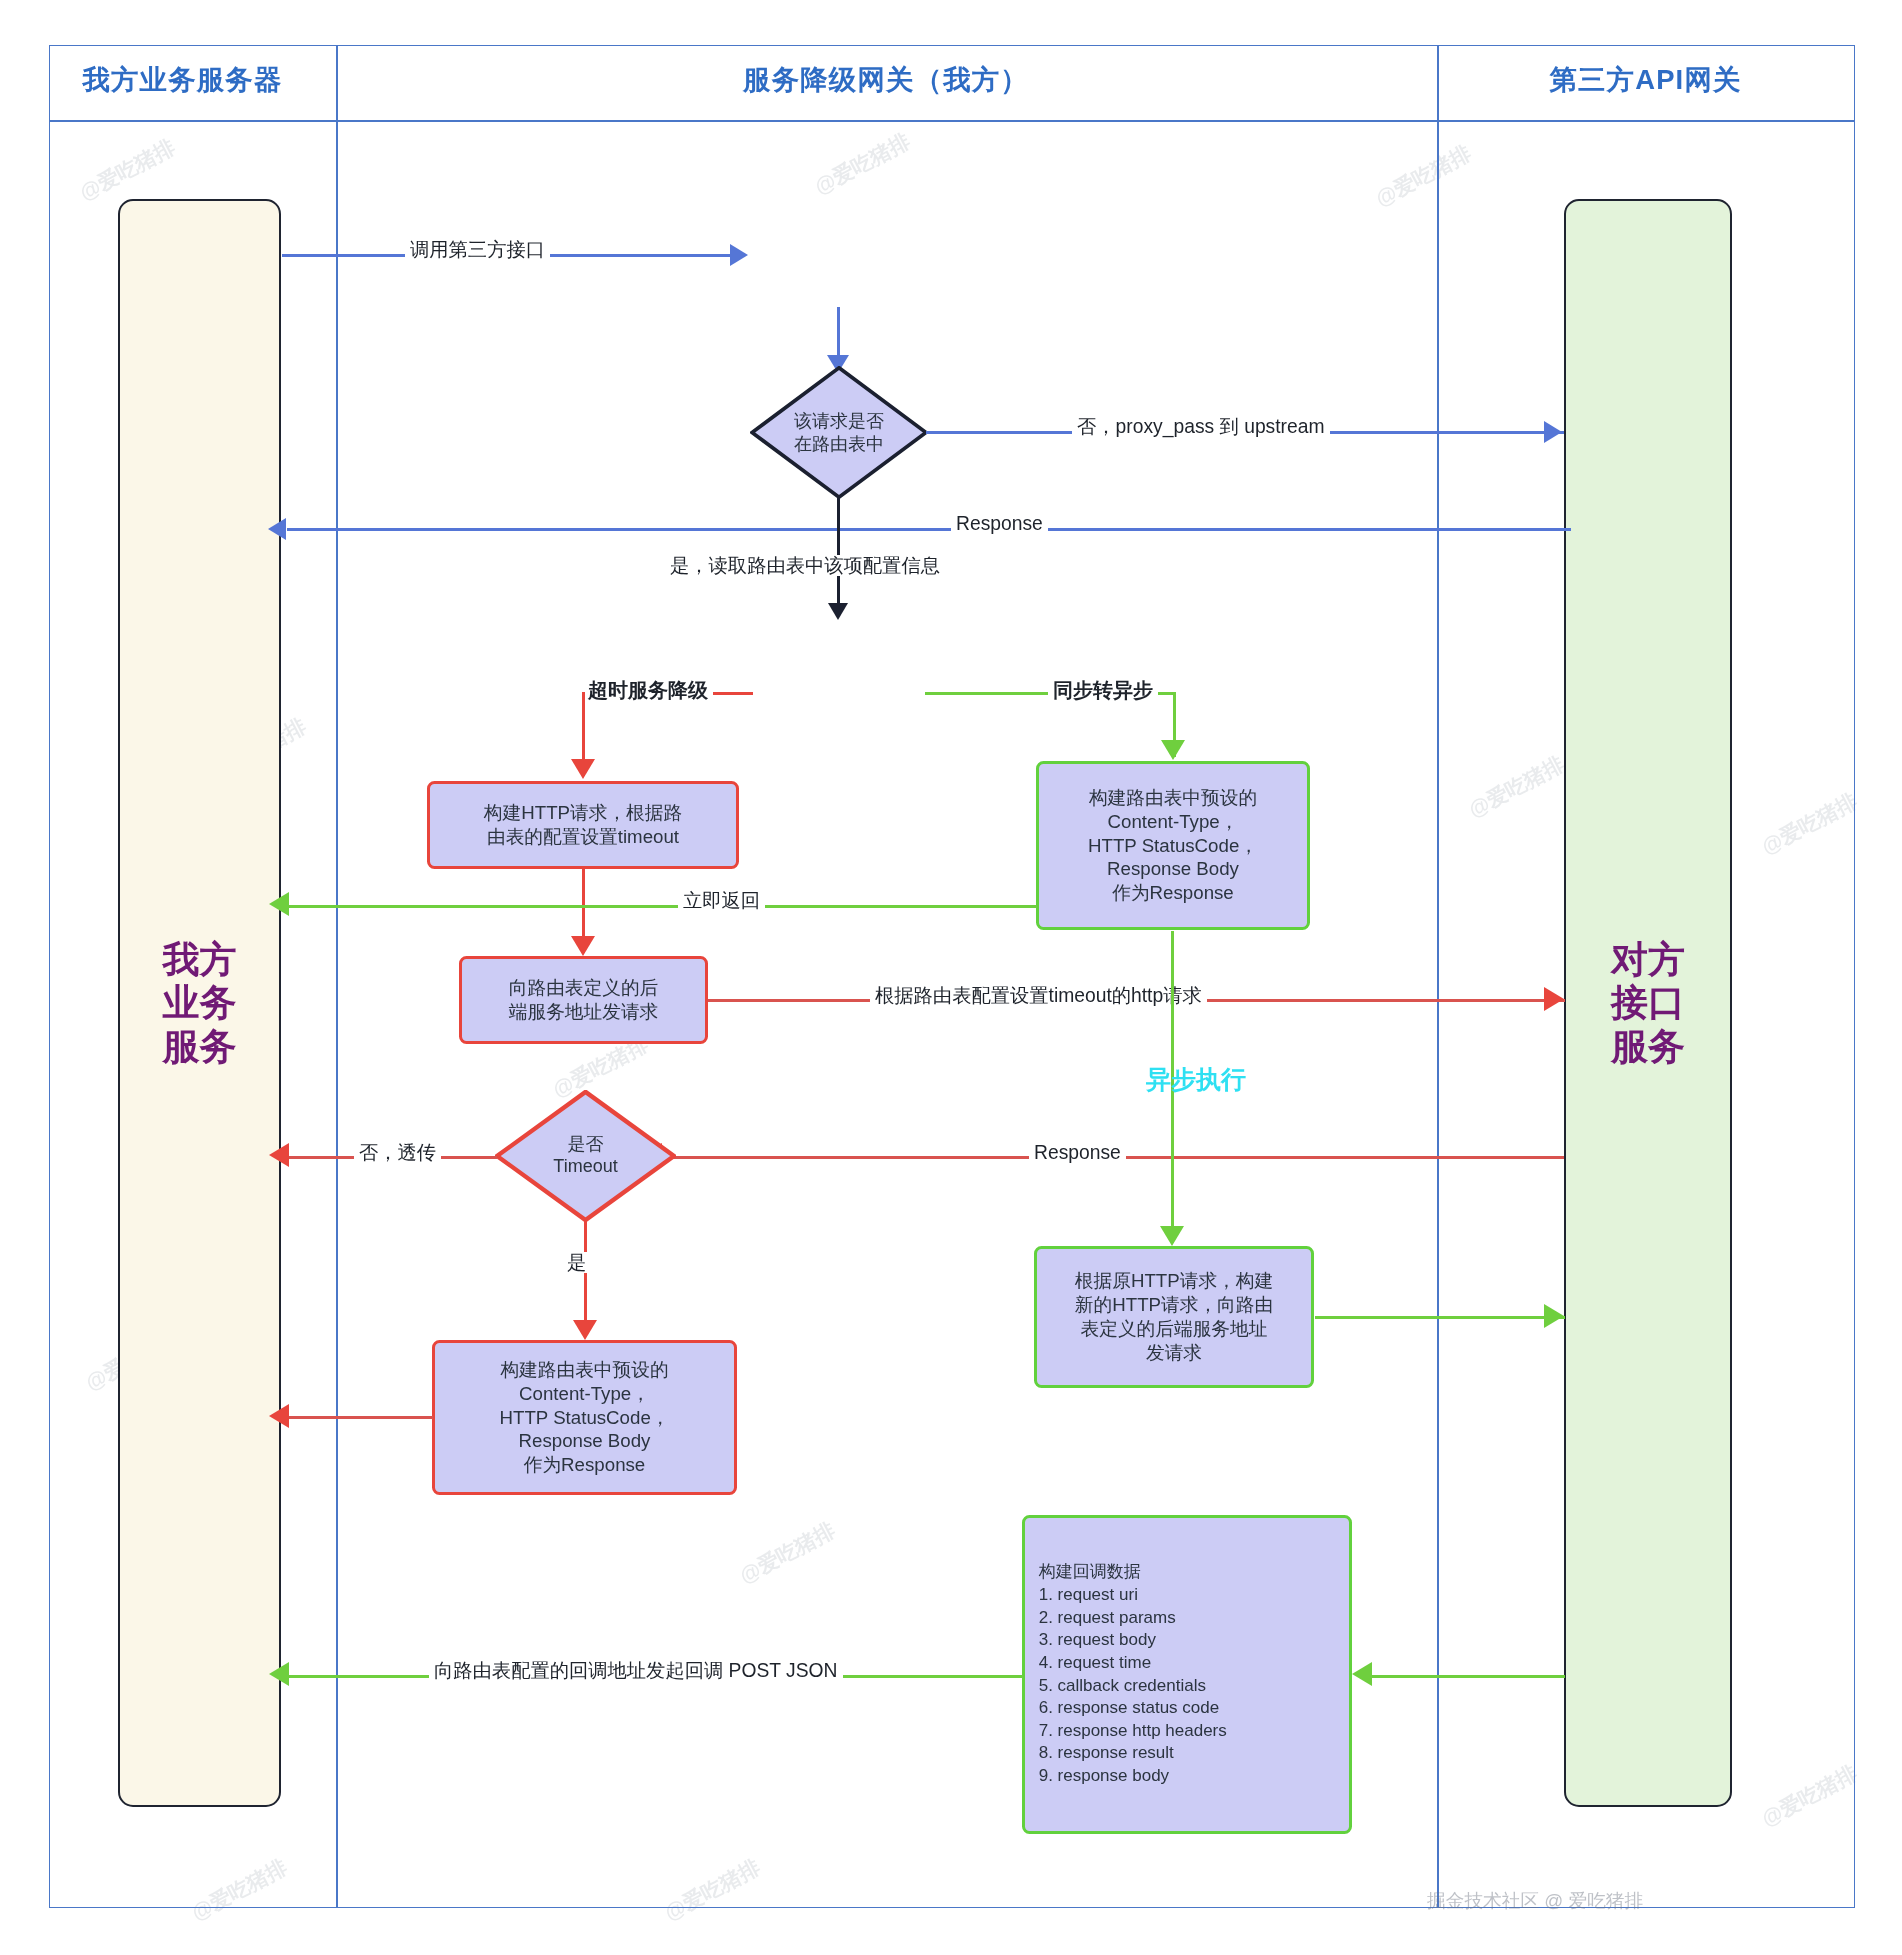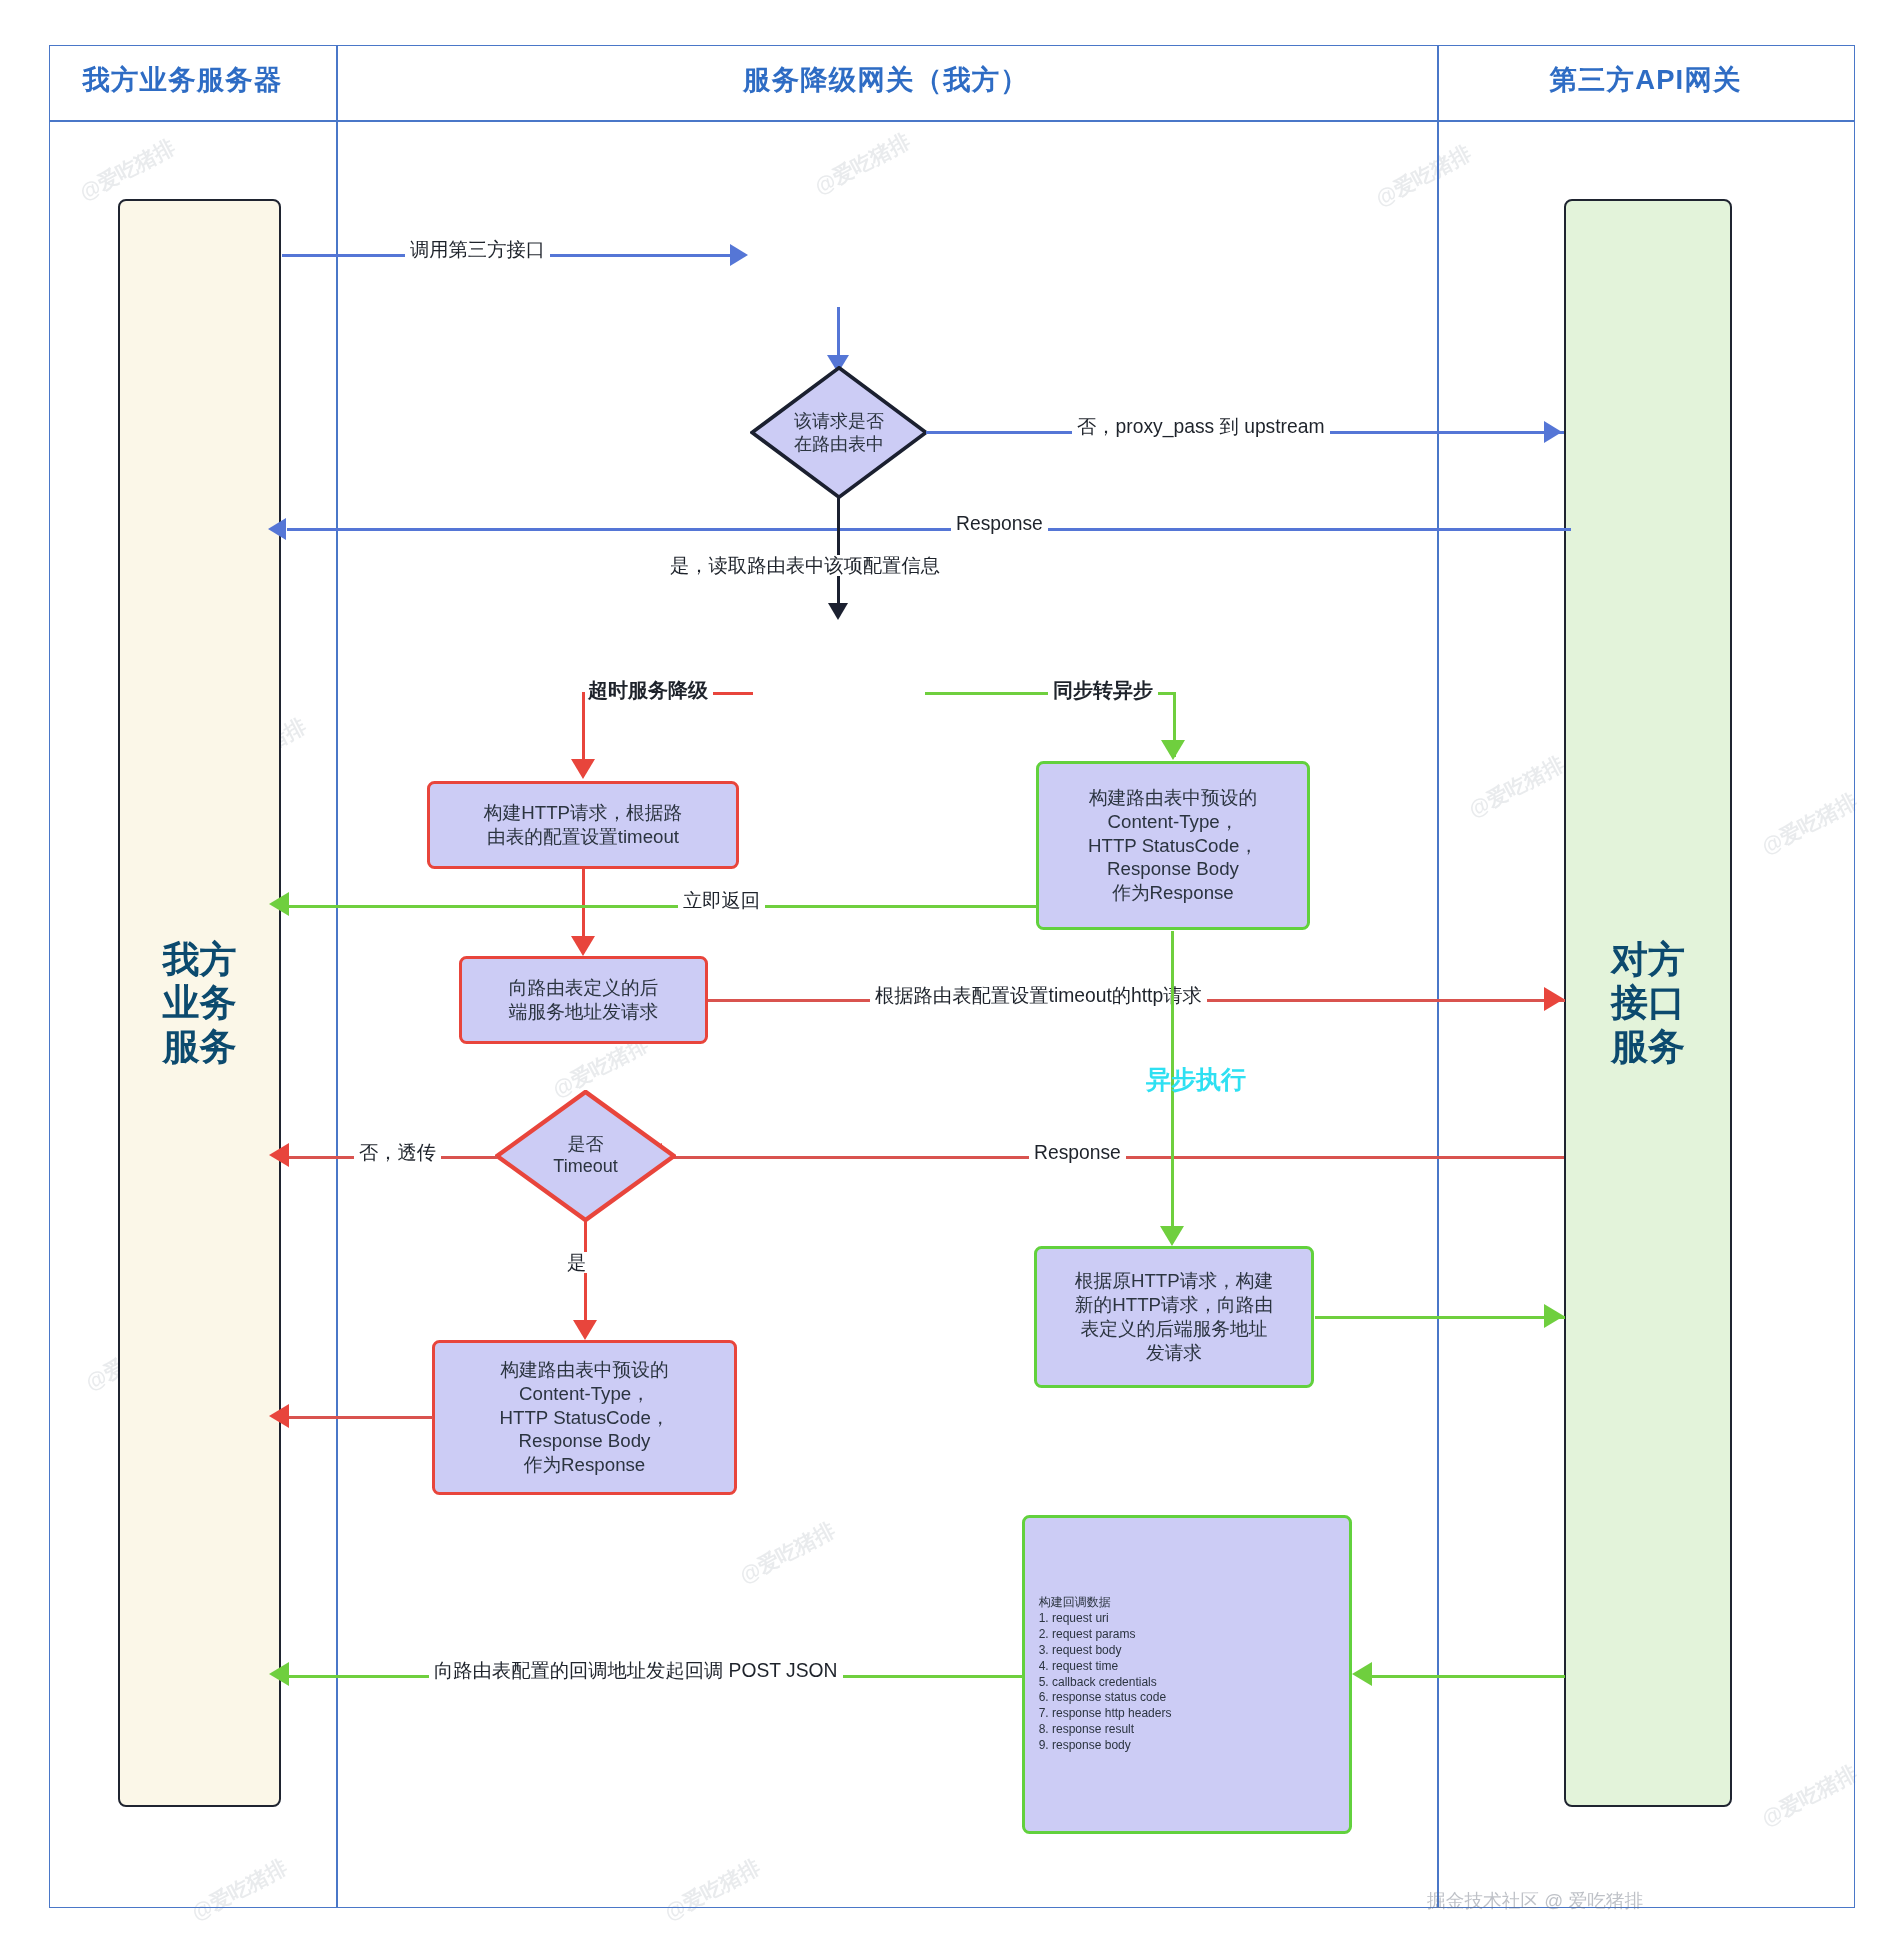--- a/index.html
+++ b/index.html
@@ -30,23 +30,23 @@
     font-weight:bold;
     font-size:27.4px;
     letter-spacing:1.2px;
     white-space:nowrap;
   }
   
   .lifeline{
     position:absolute;
     box-sizing:border-box;
     border:2.5px solid #1f2430;
-    border-radius:8px;
+    border-radius:15px;
     display:flex;align-items:center;justify-content:center;
-    font-size:37px;font-weight:bold;color:#0c4a6e;
+    font-size:37px;font-weight:bold;color:#701a75;
     line-height:1.18;
     text-align:center;
   }
   .lifeline.left{background:#fbf7e8;}
   .lifeline.right{background:#e3f3da;}
   
   .node{
     position:absolute;
     box-sizing:border-box;
     background:#ccccf5;
@@ -131,21 +131,21 @@
     white-space:nowrap;
     pointer-events:none;
     font-weight:bold;
   }
   .credit{
     position:absolute;
     color:rgba(110,118,130,0.45);
     font-size:18.7px;
     white-space:nowrap;
   }
-  .callout-list{font-size:12px;line-height:1.33;}
+  .callout-list{font-size:17px;line-height:1.33;}
 </style>
 </head>
 <body>
 
 <div id="canvas">
 
   <div class="wm" style="left:75px;top:156px;">@爱吃猪排</div>
   <div class="wm" style="left:206px;top:735px;">@爱吃猪排</div>
   <div class="wm" style="left:81px;top:1346px;">@爱吃猪排</div>
   <div class="wm" style="left:187px;top:1876px;">@爱吃猪排</div>

